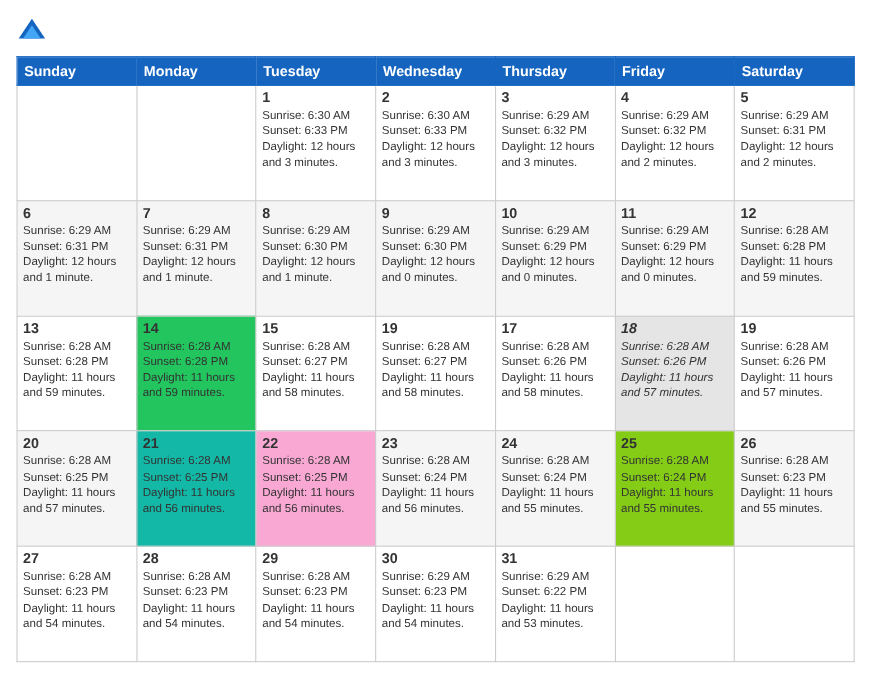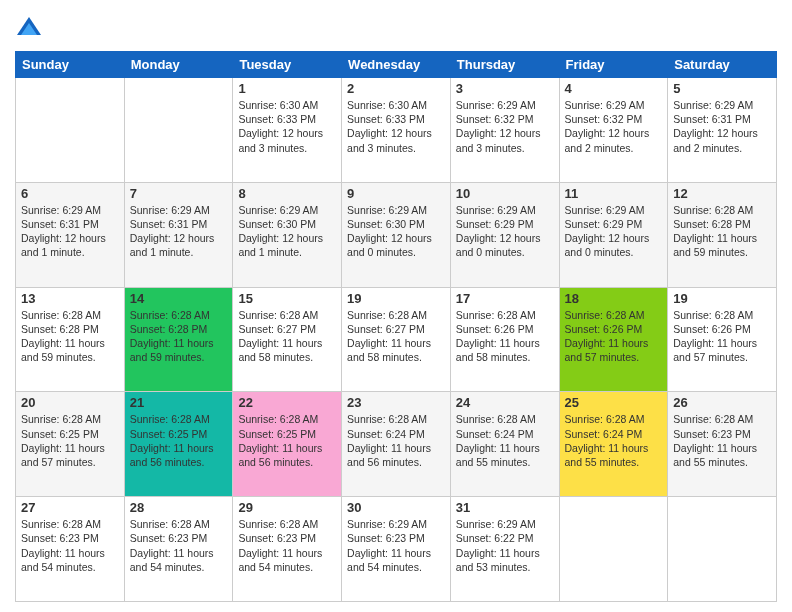--- a/index.html
+++ b/index.html
@@ -273,21 +273,21 @@
           </div>
           </td>
           <td style="background-color: rgb(255, 255, 255);">
             <span class="day-number">17</span>
           <div class="day-info">
             <span>Sunrise: 6:28 AM</span><br>
             <span>Sunset: 6:26 PM</span><br>
             <span>Daylight: 11 hours and 58 minutes.</span>
           </div>
           </td>
-          <td style="background-color: #84cc16;">
+          <td style="background-color: #e5e5e5; font-style: italic;">
             <span class="day-number">18</span>
           <div class="day-info">
             <span>Sunrise: 6:28 AM</span><br>
             <span>Sunset: 6:26 PM</span><br>
             <span>Daylight: 11 hours and 57 minutes.</span>
           </div>
           </td>
           <td style="background-color: rgb(255, 255, 255);">
             <span class="day-number">19</span>
           <div class="day-info">
@@ -331,21 +331,21 @@
           </div>
           </td>
           <td style="background-color: rgb(245, 245, 245);">
             <span class="day-number">24</span>
           <div class="day-info">
             <span>Sunrise: 6:28 AM</span><br>
             <span>Sunset: 6:24 PM</span><br>
             <span>Daylight: 11 hours and 55 minutes.</span>
           </div>
           </td>
-          <td style="background-color: #fde047;">
+          <td style="background-color: #84cc16;">
             <span class="day-number">25</span>
           <div class="day-info">
             <span>Sunrise: 6:28 AM</span><br>
             <span>Sunset: 6:24 PM</span><br>
             <span>Daylight: 11 hours and 55 minutes.</span>
           </div>
           </td>
           <td style="background-color: rgb(245, 245, 245);">
             <span class="day-number">26</span>
           <div class="day-info">

